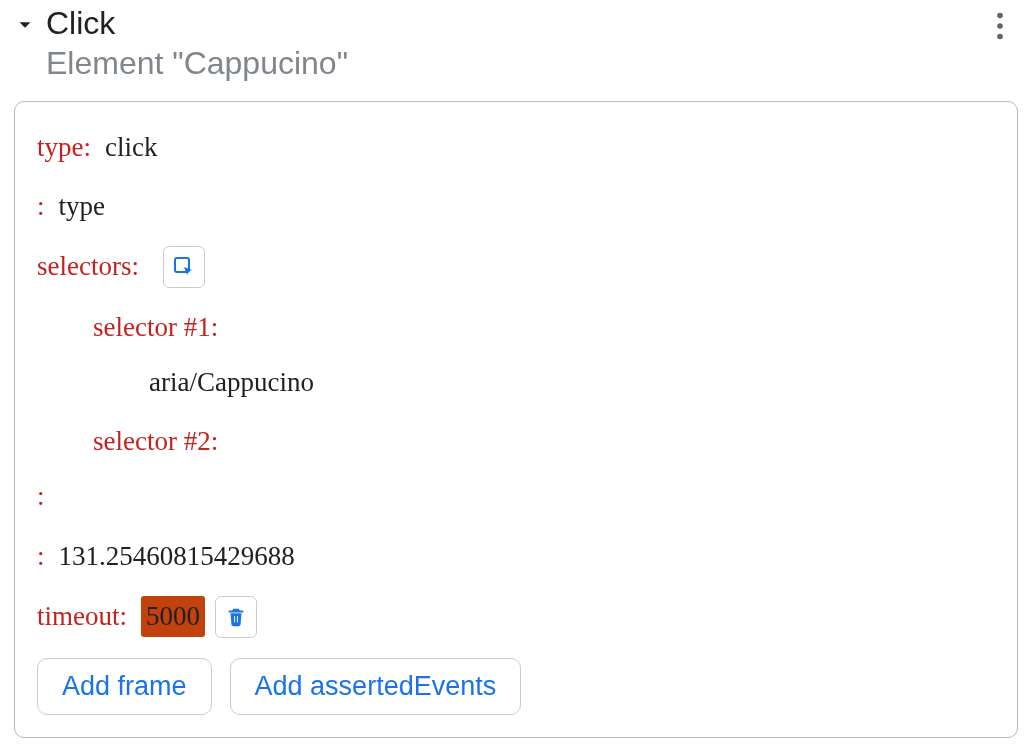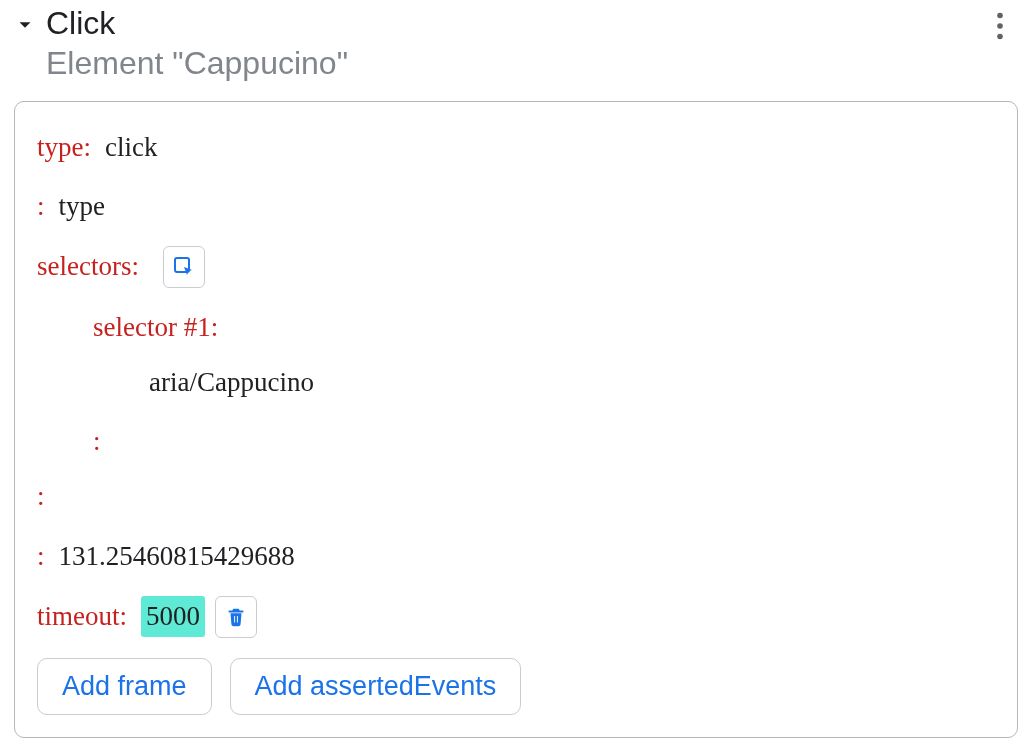--- a/index.html
+++ b/index.html
@@ -96,21 +96,21 @@
     background: #fff;
     width: 42px;
     height: 42px;
     margin-left: 10px;
     cursor: pointer;
     vertical-align: middle;
   }
   .icon-btn svg { display:block; }
 
   .timeout-value {
-    background: #5eead4;
+    background: #c2410c;
     border-radius: 3px;
     padding: 1px 5px;
     display: inline-block;
   }
 
   .btn-row {
     display: flex;
     gap: 18px;
     margin-top: 10px;
   }
@@ -178,20 +178,21 @@
 
     <div class="row indent-1 tight">
       <span class="key">selector #1</span>
         <span class="colon" style="margin-right:0">:</span>
     </div>
     <div class="row indent-2">
       <span class="val">aria/Cappucino</span>
     </div>
 
     <div class="row indent-1 tight">
+      <span class="key">selector #2</span>
         <span class="colon" style="margin-right:0">:</span>
     </div>
 
     <div class="row">
         <span class="colon">:</span>
     </div>
 
     <div class="row">
         <span class="colon">:</span>
       <span class="val">131.25460815429688</span>

